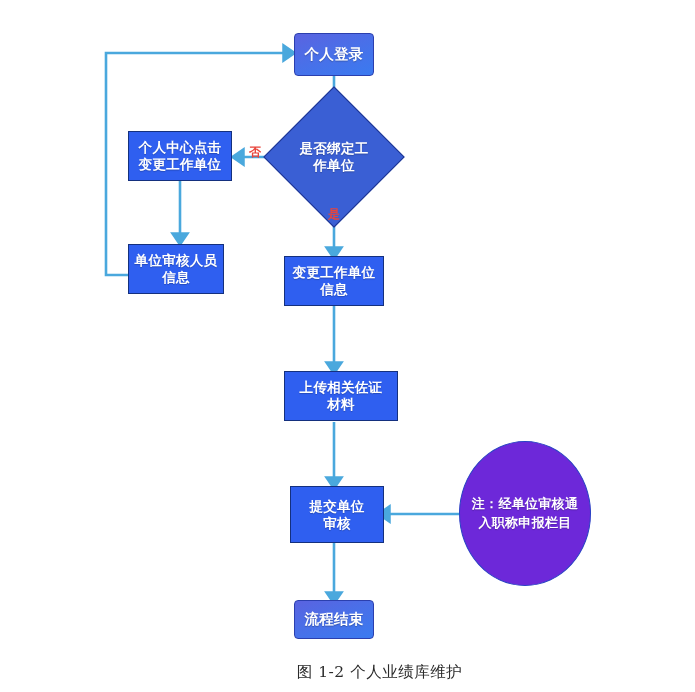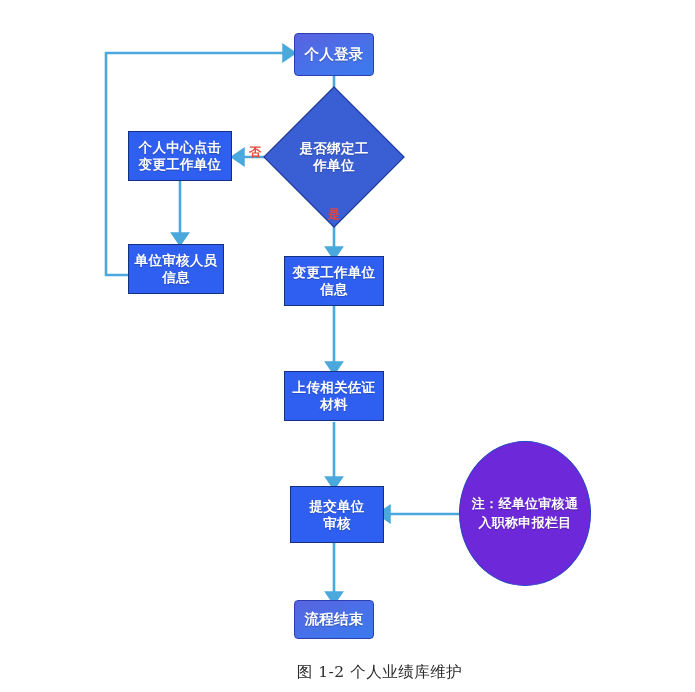--- a/index.html
+++ b/index.html
@@ -171,21 +171,21 @@
       </span>
   </div>
 
   <div class="node process" style="left:284px; top:256px; width:100px; height:50px;">
     <span class="lines">
         <div>变更工作单位</div>
         <div>信息</div>
       </span>
   </div>
 
-  <div class="node process" style="left:284px; top:371px; width:100px; height:50px;">
+  <div class="node process" style="left:284px; top:371px; width:114px; height:50px;">
     <span class="lines">
         <div>上传相关佐证</div>
         <div>材料</div>
       </span>
   </div>
 
   <div class="node process" style="left:290px; top:486px; width:94px; height:57px;">
     <span class="lines">
         <div>提交单位</div>
         <div>审核</div>

